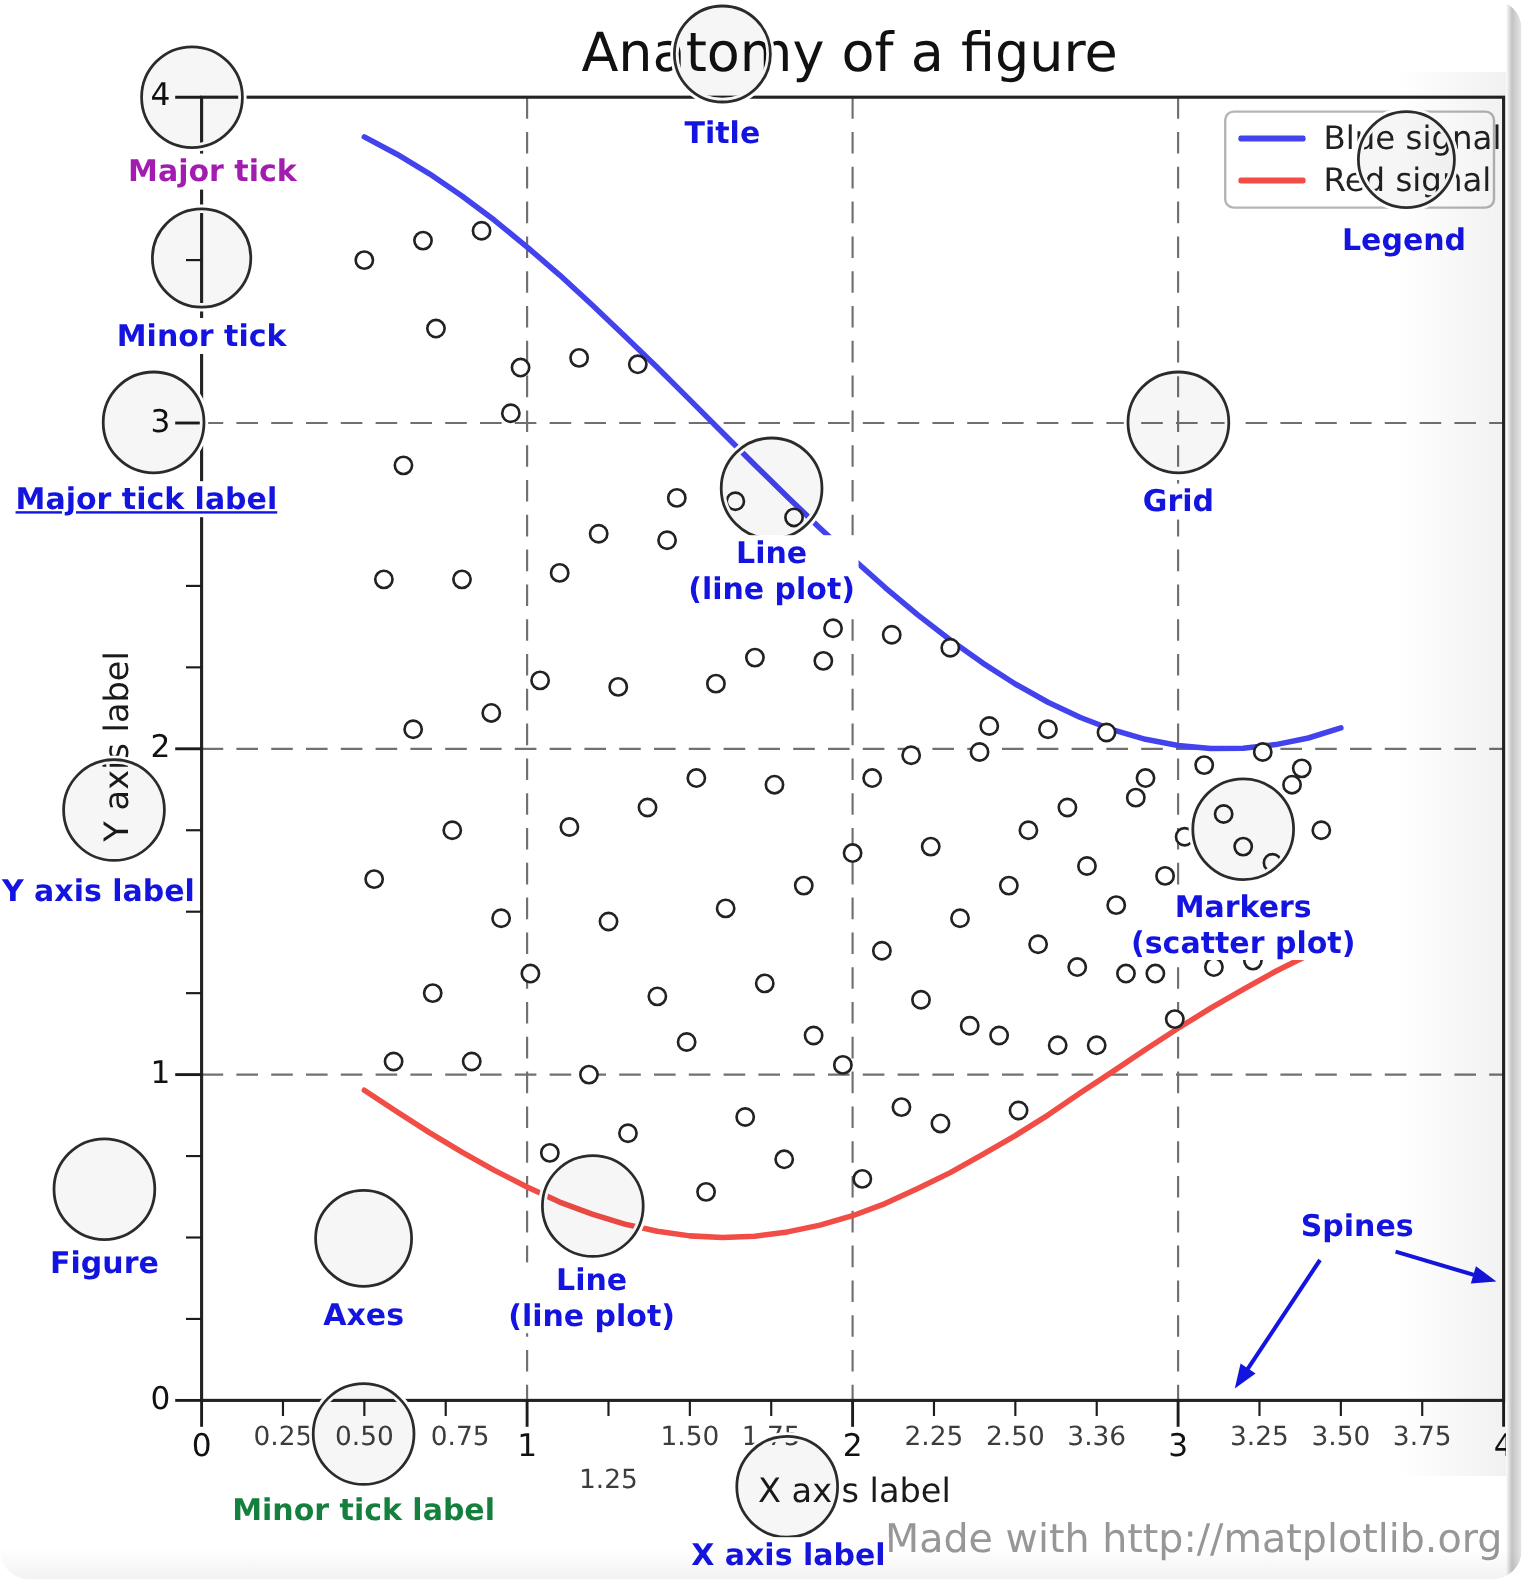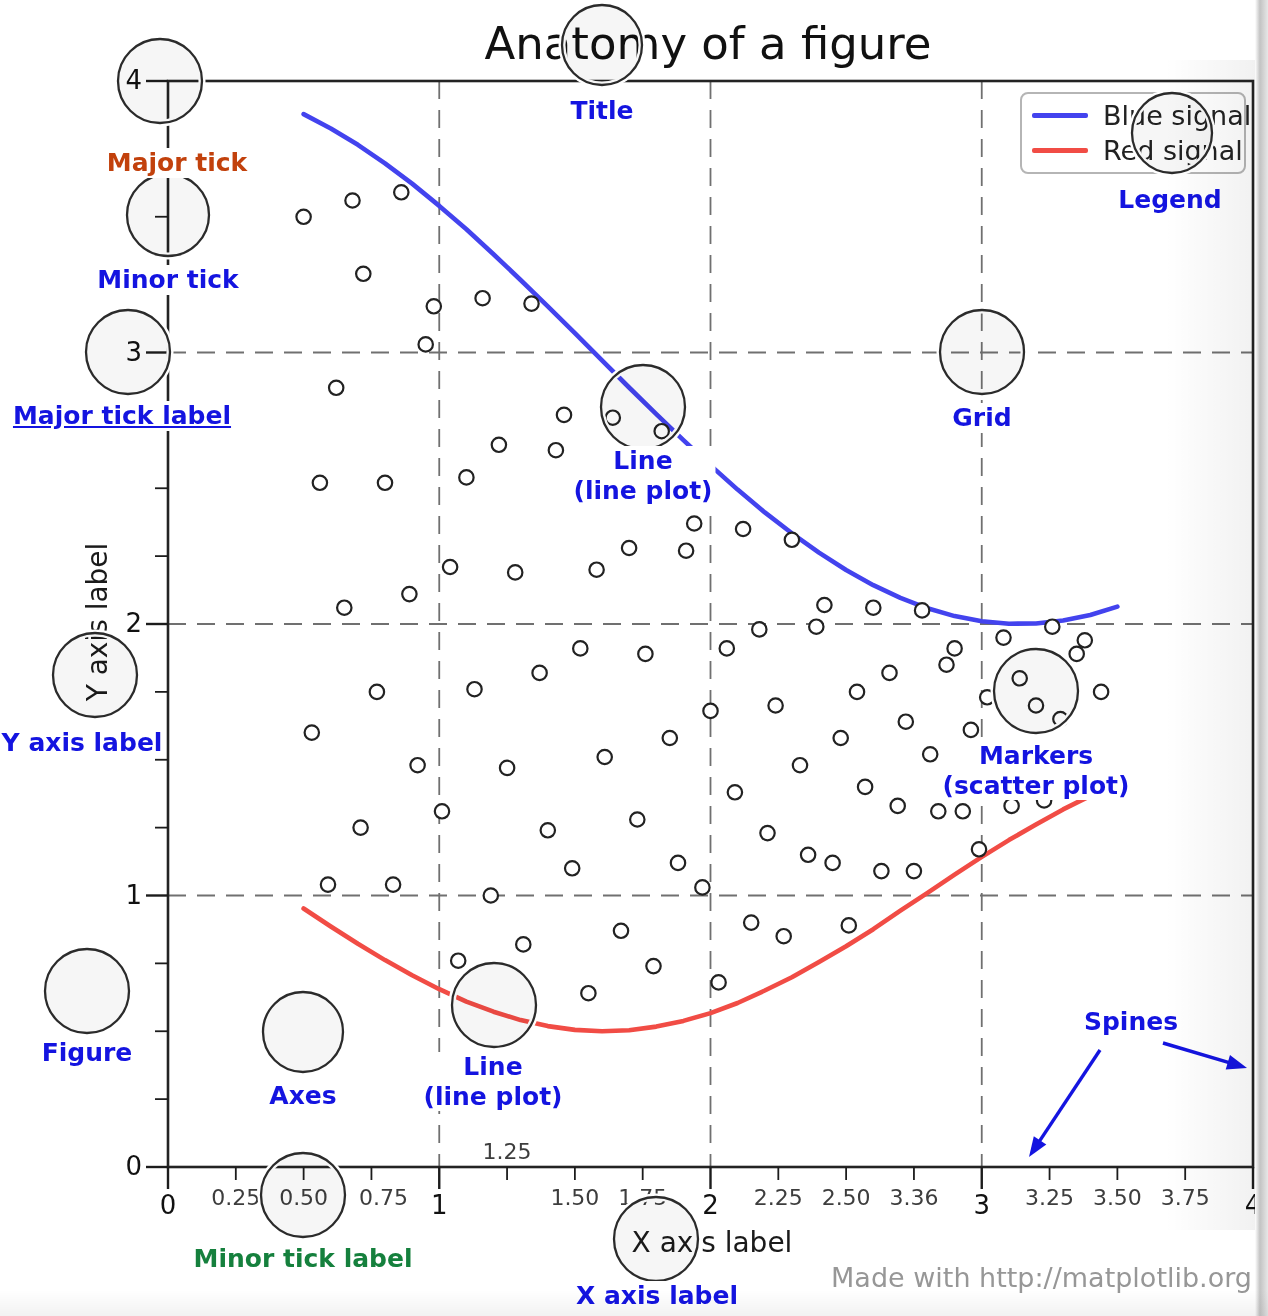--- a/index.html
+++ b/index.html
@@ -1,18 +1,18 @@
 <!DOCTYPE html>
 <html><head>
 <meta charset="utf-8">
 <style>
   html,body{margin:0;padding:0;background:#ffffff;}
   #stage{
     position:relative;width:1268px;height:1316px;overflow:hidden;
-    background:#ffffff;font-family:"DejaVu Sans","Liberation Sans",sans-serif;
+    background:#ffffff;font-family:"DejaVu Sans","Liberation Sans",sans-serif;border-radius:24px;
   }
   #plot-svg{position:absolute;left:0;top:0;z-index:2;}
   .txt-layer{position:absolute;left:0;top:0;width:100%;height:100%;z-index:1;}
   .ann-layer{position:absolute;left:0;top:0;width:100%;height:100%;z-index:3;pointer-events:none;}
   .fx-layer{position:absolute;left:0;top:0;width:100%;height:100%;z-index:4;pointer-events:none;}
 
   .fig-title{
     position:absolute;top:17px;left:708px;transform:translateX(-50%);
     font-size:45px;color:#111;white-space:nowrap;letter-spacing:0px;
   }
@@ -20,21 +20,21 @@
     position:absolute;left:712px;top:1226px;transform:translateX(-50%);
     font-size:28px;color:#1a1a1a;white-space:nowrap;
   }
   .y-label{
     position:absolute;left:97px;top:622px;
     transform:translate(-50%,-50%) rotate(-90deg);
     font-size:28px;color:#1a1a1a;white-space:nowrap;
   }
   .footer{
     position:absolute;top:1262px;left:1252px;transform:translateX(-100%);
-    font-size:27px;color:#979797;white-space:nowrap;
+    font-size:33px;color:#979797;white-space:nowrap;
   }
   .legend-box{
     position:absolute;left:1020px;top:92px;width:226px;height:82px;
     background:rgba(255,255,255,.92);border:2px solid #b5b5b5;border-radius:8px;
     box-sizing:border-box;display:flex;flex-direction:column;justify-content:space-evenly;
     padding:2px 10px;z-index:1;
   }
   .legend-row{display:flex;align-items:center;gap:15px;}
   .legend-swatch{display:inline-block;width:56px;height:5px;border-radius:2px;flex:0 0 auto;}
   .legend-text{font-size:27px;color:#222;white-space:nowrap;}
@@ -80,21 +80,21 @@
         <div class="tick-label ytick-major" style="left: 142px; top: 352.5px;">3</div>
         <div class="tick-label ytick-major" style="left: 142px; top: 81px;">4</div>
         <div class="tick-label xtick-major" style="left: 168px; top: 1190px;">0</div>
         <div class="tick-label xtick-major" style="left: 439.25px; top: 1190px;">1</div>
         <div class="tick-label xtick-major" style="left: 710.5px; top: 1190px;">2</div>
         <div class="tick-label xtick-major" style="left: 981.75px; top: 1190px;">3</div>
         <div class="tick-label xtick-major" style="left: 1253px; top: 1190px;">4</div>
         <div class="tick-label xtick-minor" style="left: 235.812px; top: 1185px;">0.25</div>
         <div class="tick-label xtick-minor" style="left: 303.625px; top: 1185px;">0.50</div>
         <div class="tick-label xtick-minor" style="left: 371.438px; top: 1185px; padding-left: 24px;">0.75</div>
-        <div class="tick-label xtick-minor" style="left: 507.062px; top: 1139px;">1.25</div>
+        <div class="tick-label xtick-minor" style="left: 507.062px; top: 1221px;">1.25</div>
         <div class="tick-label xtick-minor" style="left: 574.875px; top: 1185px;">1.50</div>
         <div class="tick-label xtick-minor" style="left: 642.688px; top: 1185px;">1.75</div>
         <div class="tick-label xtick-minor" style="left: 778.312px; top: 1185px;">2.25</div>
         <div class="tick-label xtick-minor" style="left: 846.125px; top: 1185px;">2.50</div>
         <div class="tick-label xtick-minor" style="left: 913.938px; top: 1185px;">3.36</div>
         <div class="tick-label xtick-minor" style="left: 1049.56px; top: 1185px;">3.25</div>
         <div class="tick-label xtick-minor" style="left: 1117.38px; top: 1185px;">3.50</div>
         <div class="tick-label xtick-minor" style="left: 1185.19px; top: 1185px;">3.75</div>
       </div>
 
@@ -282,21 +282,21 @@
       <circle cx="303" cy="1195" r="42" fill="rgba(0,0,0,0.035)" stroke="#2b2b2b" stroke-width="2.3"></circle>
       <circle cx="656" cy="1239" r="42" fill="none" stroke="#ffffff" stroke-width="7"></circle>
       <circle cx="656" cy="1239" r="42" fill="rgba(0,0,0,0.035)" stroke="#2b2b2b" stroke-width="2.3"></circle>
       <line x1="1100" y1="1050" x2="1037.8464291480757" y2="1143.6680574810691" stroke="#1414e0" stroke-width="3.4"></line>
       <polygon points="1029,1157 1033.8086883793458,1136.1883081881758 1046.3073844908436,1144.4818355144969" fill="#1414e0"></polygon>
       <line x1="1163" y1="1043" x2="1231.6647667449395" y2="1063.435942483613" stroke="#1414e0" stroke-width="3.4"></line>
       <polygon points="1247,1068 1225.691556470368,1069.4833186928258 1229.9703603919809,1055.1065375162066" fill="#1414e0"></polygon>
     </svg>
 
   <div class="ann-layer" id="ann-layer">
-      <div class="ann-label" style="left: 177px; top: 128px; color: #c2410c; margin-top: 20px;">Major tick</div>
+      <div class="ann-label" style="left: 177px; top: 128px; color: #a21caf;">Major tick</div>
       <div class="ann-label" style="left: 168px; top: 265px; color: rgb(20, 20, 224);">Minor tick</div>
       <div class="ann-label" style="left: 122px; top: 401px; color: rgb(20, 20, 224); text-decoration: underline;">Major tick label</div>
       <div class="ann-label" style="left: 602px; top: 96px; color: rgb(20, 20, 224);">Title</div>
       <div class="ann-label" style="left: 1170px; top: 185px; color: rgb(20, 20, 224);">Legend</div>
       <div class="ann-label" style="left: 982px; top: 403px; color: rgb(20, 20, 224);">Grid</div>
       <div class="ann-label" style="left: 643px; top: 446px; color: rgb(20, 20, 224);">Line
 (line plot)</div>
       <div class="ann-label" style="left: 82px; top: 728px; color: rgb(20, 20, 224);">Y axis label</div>
       <div class="ann-label" style="left: 1036px; top: 741px; color: rgb(20, 20, 224);">Markers
 (scatter plot)</div>

